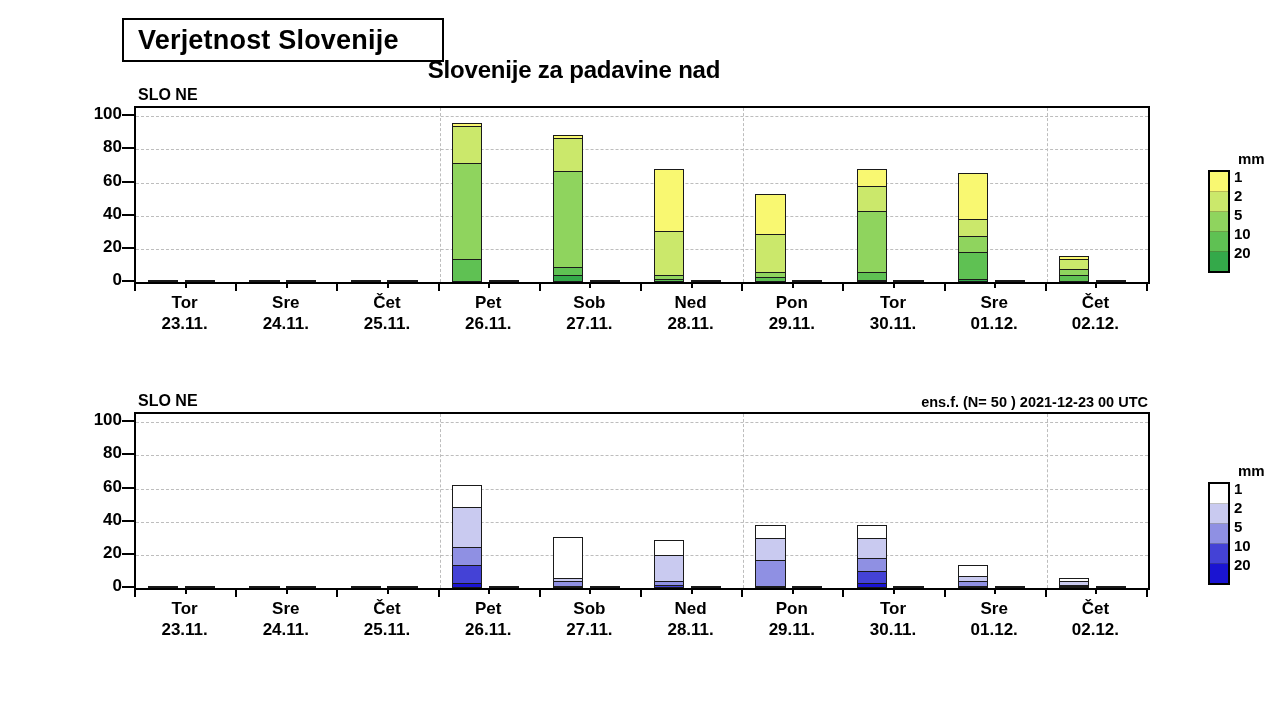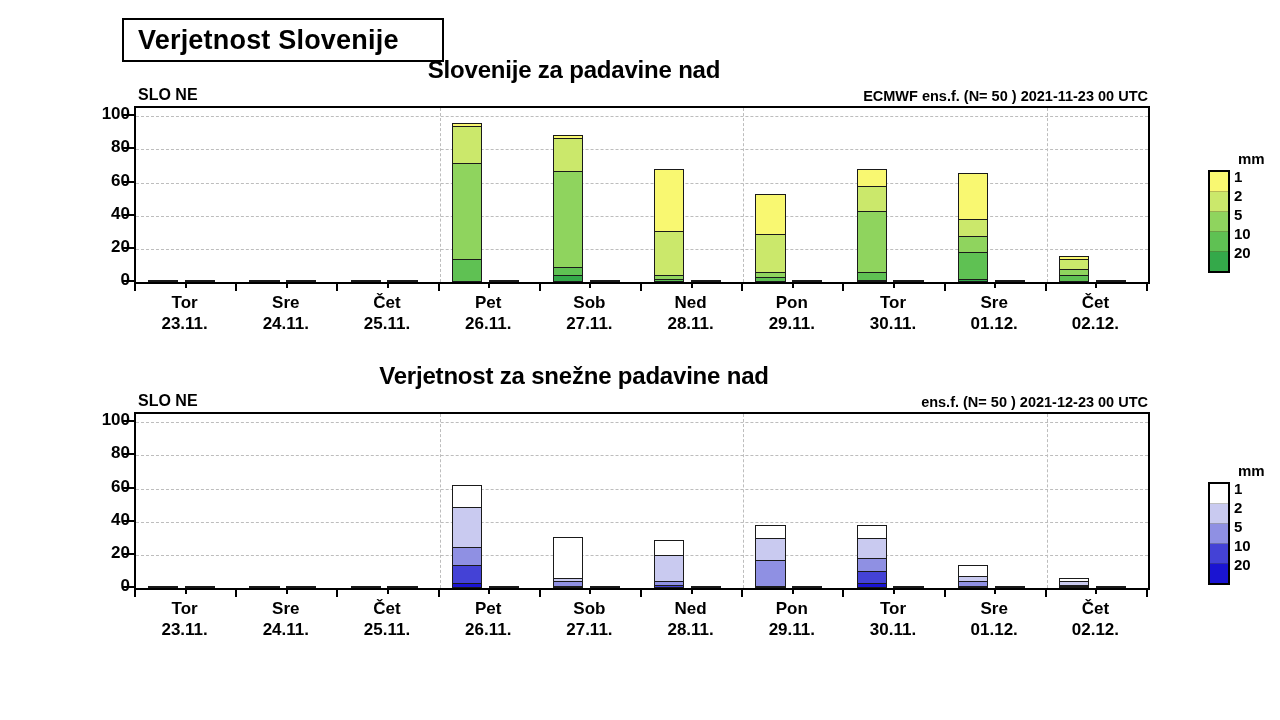--- a/index.html
+++ b/index.html
@@ -24,21 +24,21 @@
   .plot{position:absolute;left:134px;top:50px;width:1012px;height:174px;
     border:2px solid #000;box-sizing:content-box;background:#fff;}
 
   .gridline-h{position:absolute;left:0;right:0;height:0;
     border-top:1px dashed #bdbdbd;}
   .gridline-v{position:absolute;top:0;bottom:0;width:0;
     border-left:1px dashed #bdbdbd;}
 
   .ylabel{position:absolute;font-size:17px;font-weight:bold;
     transform:rotate(-90deg);transform-origin:left top;left:66px;}
-  .ytick{position:absolute;right:4px;font-size:17px;font-weight:bold;
+  .ytick{position:absolute;right:12px;font-size:17px;font-weight:bold;
     text-align:right;width:52px;transform:translateY(-50%);}
   .ytickmark{position:absolute;width:12px;height:0;border-top:2.5px solid #000;}
   .ytick-wrap{position:absolute;left:70px;top:50px;width:64px;height:174px;}
 
   .xticks{position:absolute;left:134px;top:226px;width:1016px;height:10px;}
   .xtick{position:absolute;top:0;width:0;height:9px;border-left:2px solid #000;}
   .xlabels{position:absolute;left:134px;top:236px;width:1012px;height:50px;}
   .xlab{position:absolute;text-align:center;font-size:17px;font-weight:bold;
     transform:translateX(-50%);line-height:1.25;}
 
@@ -61,21 +61,20 @@
 </style>
 </head>
 <body>
 
 <div class="title-box">
   <span>Verjetnost Slovenije</span>
 </div>
 
 <div class="panel panel-1">
   <div class="chart-title">Slovenije za padavine nad</div>
-  <div class="sub-right">ECMWF ens.f. (N= 50 ) 2021-11-23 00 UTC</div>
   <div class="slo-ne">SLO NE</div>
   <div class="ytick-wrap">
     <div class="ylabel" style="top:105px;">%</div>
   <div class="ytick" style="top: 174px;">0</div>
       <div class="ytickmark" style="top: 174px; left: 52px;"></div>
       <div class="ytick" style="top: 140.857px;">20</div>
       <div class="ytickmark" style="top: 140.857px; left: 52px;"></div>
       <div class="ytick" style="top: 107.714px;">40</div>
       <div class="ytickmark" style="top: 107.714px; left: 52px;"></div>
       <div class="ytick" style="top: 74.5714px;">60</div>
@@ -242,21 +241,20 @@
         <div>01.12.</div>
       </div>
       <div class="xlab" style="left: 961.4px;">
         <div>Čet</div>
         <div>02.12.</div>
       </div>
     </div>
 </div>
 
 <div class="panel panel-2">
-  <div class="chart-title">Verjetnost za snežne padavine nad</div>
   <div class="sub-right">ens.f. (N= 50 ) 2021-12-23 00 UTC</div>
   <div class="slo-ne">SLO NE</div>
   <div class="ytick-wrap">
     <div class="ylabel" style="top:105px;">%</div>
   <div class="ytick" style="top: 174px;">0</div>
       <div class="ytickmark" style="top: 174px; left: 52px;"></div>
       <div class="ytick" style="top: 140.857px;">20</div>
       <div class="ytickmark" style="top: 140.857px; left: 52px;"></div>
       <div class="ytick" style="top: 107.714px;">40</div>
       <div class="ytickmark" style="top: 107.714px; left: 52px;"></div>

